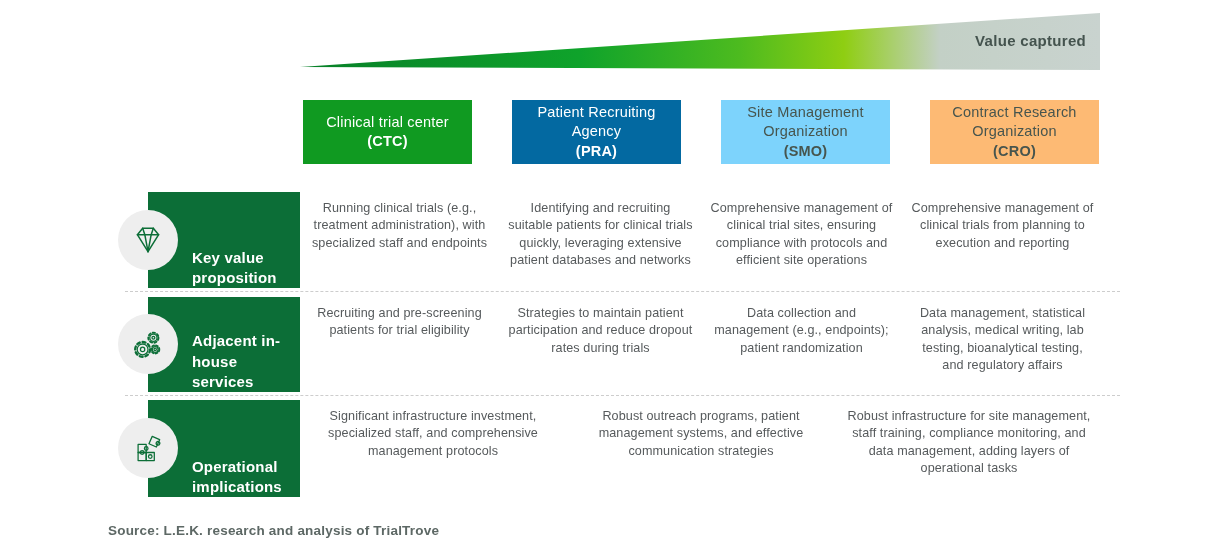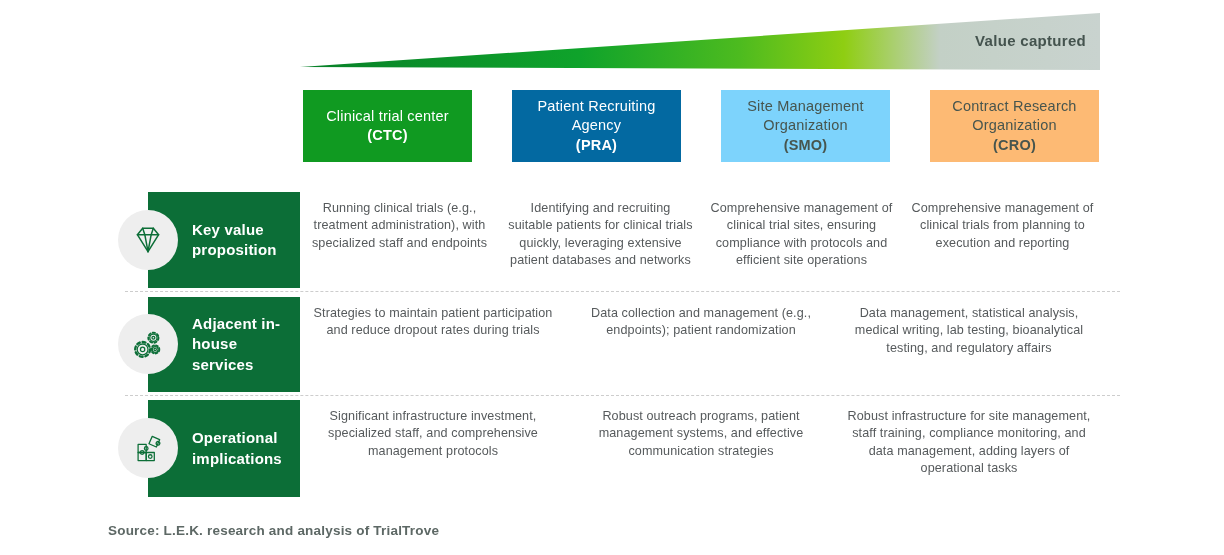--- a/index.html
+++ b/index.html
@@ -9,38 +9,38 @@
   }
   
   .wedge-wrap{position:absolute;left:300px;top:13px;width:800px;height:58px;}
   .wedge-wrap svg{display:block;width:100%;height:100%;}
   .value-captured{
     position:absolute;right:14px;top:19px;font-size:15px;font-weight:bold;
     color:#44534e;letter-spacing:.3px;
   }
   
   .col-grid{position:absolute;left:303px;width:796px;display:flex;gap:8px;}
-  .headers{top:90px;height:72px;gap:40px;}
+  .headers{top:100px;height:64px;gap:40px;}
   .hdr{
     flex:1;display:flex;flex-direction:column;justify-content:center;align-items:center;
     text-align:center;font-size:14.5px;line-height:1.32;letter-spacing:.2px;padding:2px 8px;box-sizing:border-box;
   }
   .hdr .acr{font-weight:bold;}
   .hdr-ctc{background:#109a21;color:#ffffff;}
   .hdr-pra{background:#0369a1;color:#ffffff;}
   .hdr-smo{background:#7dd3fc;color:#47554e;}
   .hdr-cro{background:#fdba74;color:#47554e;}
   
   .row{position:absolute;left:0;width:1224px;}
   .row-1{top:192px;height:96px;}
   .row-2{top:297px;height:95px;}
   .row-3{top:400px;height:97px;}
   .row-label{
     position:absolute;left:148px;top:0;width:152px;height:100%;background:#0c6e37;
-    display:flex;align-items:center;box-sizing:border-box;padding-left:44px;padding-right:6px;
+    display:flex;align-items:flex-end;box-sizing:border-box;padding-left:44px;padding-right:6px;
   }
   .row-label span{color:#ffffff;font-weight:bold;font-size:15px;line-height:1.35;letter-spacing:.2px;}
   .row-circle{
     position:absolute;left:118px;width:60px;height:60px;border-radius:50%;
     background:#eeeeee;display:flex;align-items:center;justify-content:center;z-index:2;
   }
   .row-1 .row-circle{top:18px;}
   .row-2 .row-circle{top:17px;}
   .row-3 .row-circle{top:18px;}
   .row-circle svg{stroke:#0c6e37;fill:none;stroke-width:1.4;stroke-linejoin:round;stroke-linecap:round;}
@@ -129,20 +129,21 @@
         <circle cx="26" cy="13" r="1.6"></circle>
         <circle cx="28" cy="26" r="4.6" stroke-width="2" stroke-dasharray="2.2 2.2" fill="none"></circle>
         <circle cx="28" cy="26" r="3.2"></circle>
         <circle cx="28" cy="26" r="1.3"></circle>
       </svg>
     </div>
     <div class="row-label">
       <span>Adjacent in-house services</span>
     </div>
     <div class="col-grid cells">
+      <div class="cell">Recruiting and pre-screening patients for trial eligibility</div>
       <div class="cell">Strategies to maintain patient participation and reduce dropout rates during trials</div>
       <div class="cell">Data collection and management (e.g., endpoints); patient randomization</div>
       <div class="cell">Data management, statistical analysis, medical writing, lab testing, bioanalytical testing, and regulatory affairs</div>
     </div>
   </div>
 
   <div class="sep sep-2"></div>
 
   <div class="row row-3">
     <div class="row-circle">

